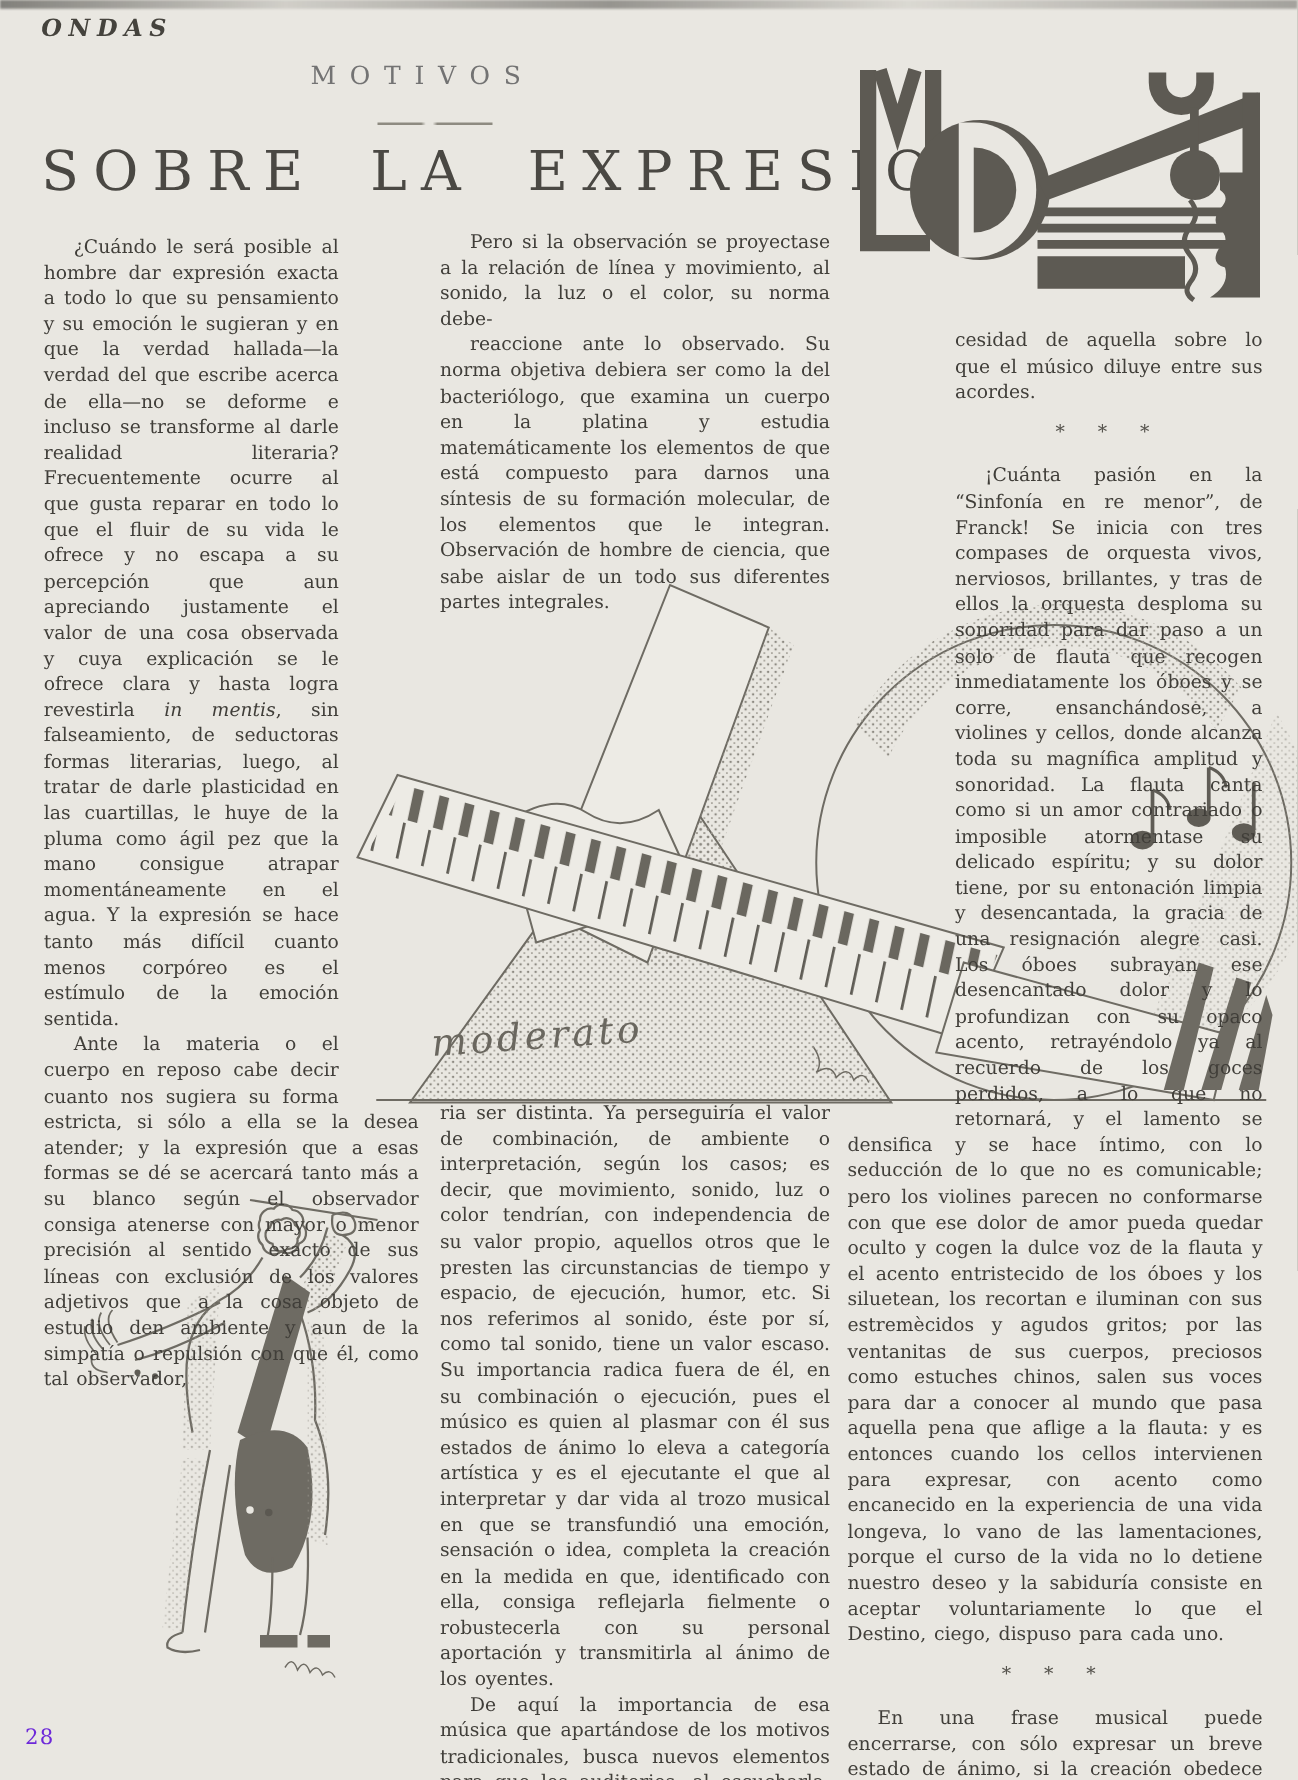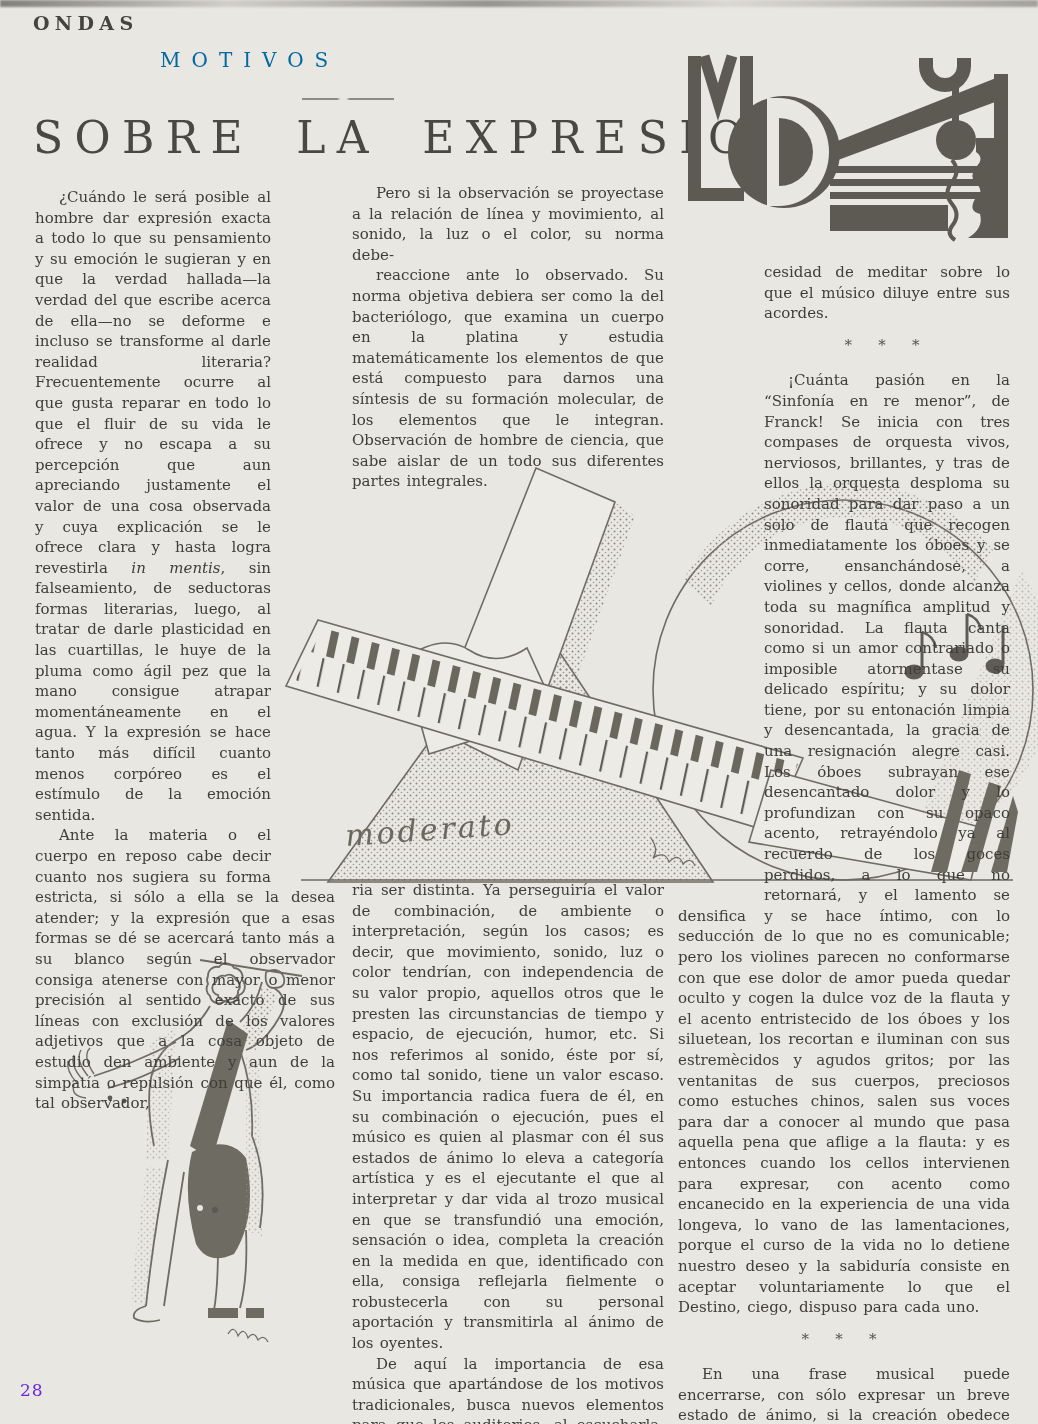--- a/index.html
+++ b/index.html
@@ -8,25 +8,25 @@
     background:#e9e7e1;overflow:hidden;
     font-family:"DejaVu Serif",serif;color:#403e39;
   }
   .scan-top{
     position:absolute;left:0;top:0;width:100%;height:7px;
     background:linear-gradient(90deg,rgba(45,44,40,.55),rgba(100,98,92,.18) 22%,rgba(50,48,44,.45) 47%,rgba(120,117,110,.12) 70%,rgba(60,58,54,.4));
     filter:blur(1px);
   }
   .magazine{
     position:absolute;left:33px;top:12px;
-    font-weight:bold;font-size:19px;letter-spacing:.28em;color:#45433d;
+    font-style:italic;font-weight:bold;font-size:19px;letter-spacing:.28em;color:#45433d;
   }
   .section{
-    position:absolute;left:160px;top:48px;width:380px;text-align:left;
-    font-size:20px;letter-spacing:.55em;color:#0369a1;
+    position:absolute;left:148px;top:48px;width:380px;text-align:center;
+    font-size:20px;letter-spacing:.55em;color:#737373;
   }
   .section-rule{
     position:absolute;left:302px;top:98px;width:92px;height:2px;
     background:linear-gradient(90deg,#8e8b81 0%,#8e8b81 38%,transparent 42%,transparent 48%,#8e8b81 52%,#8e8b81 100%);
   }
   .title{
     position:absolute;left:33px;top:112px;width:640px;margin:0;
     font-size:44px;font-weight:normal;letter-spacing:.26em;word-spacing:.38em;
     color:#4a4843;white-space:nowrap;
   }
@@ -213,21 +213,21 @@
     <p>reaccione ante lo observado. Su norma objetiva debiera ser como la del bacteriólogo, que examina un cuerpo en la platina y estudia matemáticamente los elementos de que está compuesto para darnos una síntesis de su formación molecular, de los elementos que le integran. Observación de hombre de ciencia, que sabe aislar de un todo sus diferentes partes integrales.</p>
   </div>
 
   <div class="col" id="col2b">
     <p class="noindent">ria ser distinta. Ya perseguiría el valor de combinación, de ambiente o interpretación, según los casos; es decir, que movimiento, sonido, luz o color tendrían, con independencia de su valor propio, aquellos otros que le presten las circunstancias de tiempo y espacio, de ejecución, humor, etc. Si nos referimos al sonido, éste por sí, como tal sonido, tiene un valor escaso. Su importancia radica fuera de él, en su combinación o ejecución, pues el músico es quien al plasmar con él sus estados de ánimo lo eleva a categoría artística y es el ejecutante el que al interpretar y dar vida al trozo musical en que se transfundió una emoción, sensación o idea, completa la creación en la medida en que, identificado con ella, consiga reflejarla fielmente o robustecerla con su personal aportación y transmitirla al ánimo de los oyentes.</p>
     <p>De aquí la importancia de esa música que apartándose de los motivos tradicionales, busca nuevos elementos para que los auditorios, al escucharla, tengan ne-</p>
   </div>
 
   <div class="col" id="col3">
     <div class="spacer-l"></div>
-    <p class="noindent">cesidad de meditar sobre lo que el músico diluye entre sus acordes.</p>
+    <p class="noindent">cesidad de aquella sobre lo que el músico diluye entre sus acordes.</p>
     <div class="sep">* * *</div>
     <p>¡Cuánta pasión en la “Sinfonía en re menor”, de Franck! Se inicia con tres compases de orquesta vivos, nerviosos, brillantes, y tras de ellos la orquesta desploma su sonoridad para dar paso a un solo de flauta que recogen inmediatamente los óboes y se corre, ensanchándose, a violines y cellos, donde alcanza toda su magnífica amplitud y sonoridad. La flauta canta como si un amor contrariado o imposible atormentase su delicado espíritu; y su dolor tiene, por su entonación limpia y desencantada, la gracia de una resignación alegre casi. Los óboes subrayan ese desencantado dolor y lo profundizan con su opaco acento, retrayéndolo ya al recuerdo de los goces perdidos, a lo que no retornará, y el lamento se densifica y se hace íntimo, con lo seducción de lo que no es comunicable; pero los violines parecen no conformarse con que ese dolor de amor pueda quedar oculto y cogen la dulce voz de la flauta y el acento entristecido de los óboes y los siluetean, los recortan e iluminan con sus estremècidos y agudos gritos; por las ventanitas de sus cuerpos, preciosos como estuches chinos, salen sus voces para dar a conocer al mundo que pasa aquella pena que aflige a la flauta: y es entonces cuando los cellos intervienen para expresar, con acento como encanecido en la experiencia de una vida longeva, lo vano de las lamentaciones, porque el curso de la vida no lo detiene nuestro deseo y la sabiduría consiste en aceptar voluntariamente lo que el Destino, ciego, dispuso para cada uno.</p>
     <div class="sep">* * *</div>
     <p><span>En una frase musical puede encerrarse, con sólo expresar un breve estado de ánimo, si la creación obedece siegamente a su impulso, toda la riqueza sentimental de una biografía.</span></p>
   </div>
 
   <div class="pagenum">28</div>
 
 </div>
 

